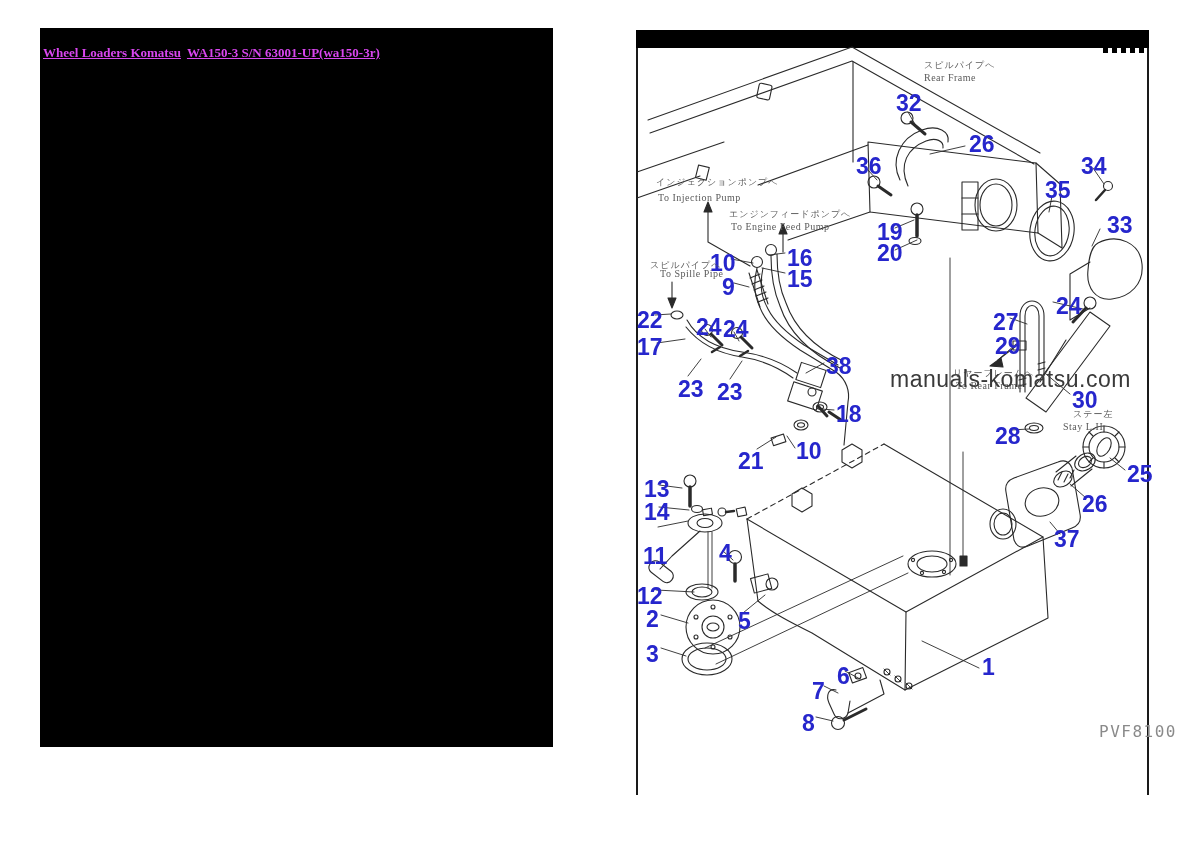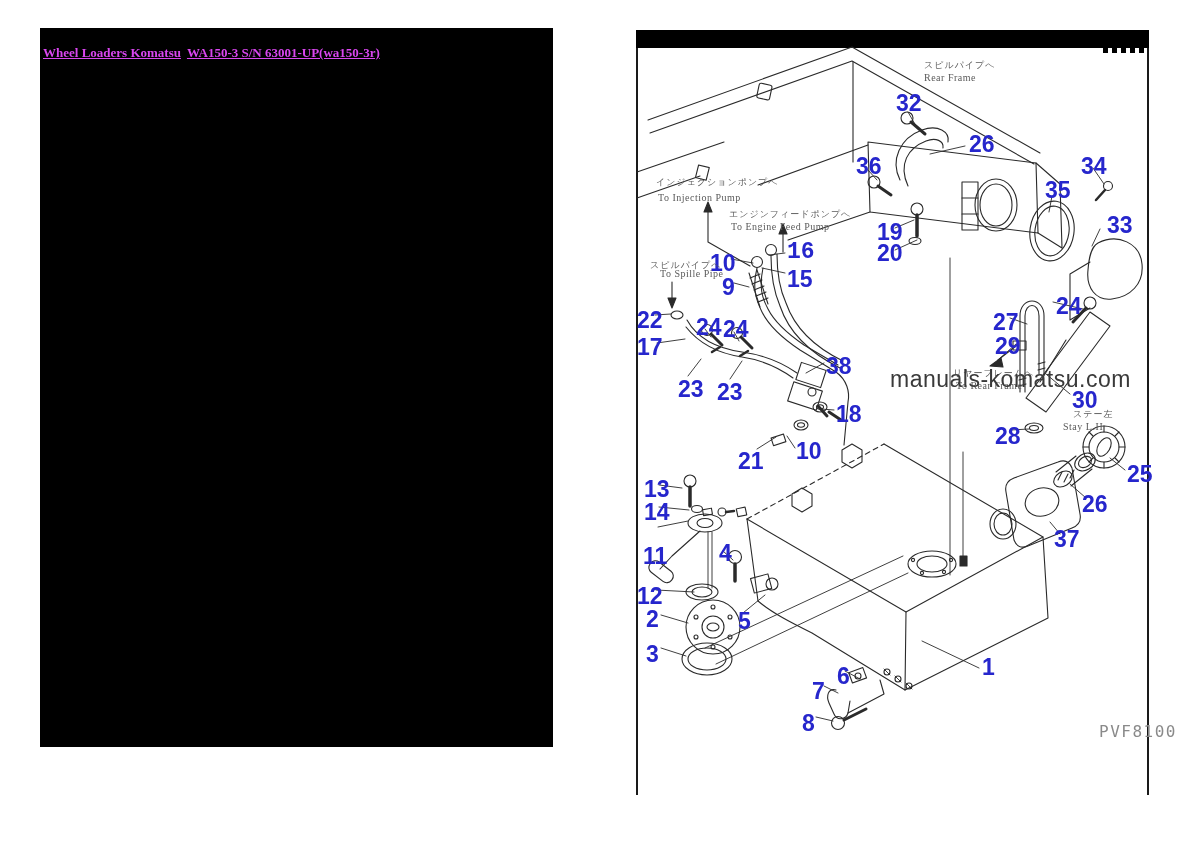--- a/index.html
+++ b/index.html
@@ -225,21 +225,21 @@
 
   <div id="callout-layer">
       <div class="callout" style="left: 260px; top: 64px;">32</div>
       <div class="callout" style="left: 333px; top: 105px;">26</div>
       <div class="callout" style="left: 220px; top: 127px;">36</div>
       <div class="callout" style="left: 445px; top: 127px;">34</div>
       <div class="callout" style="left: 409px; top: 151px;">35</div>
       <div class="callout" style="left: 459px; top: 186px; margin-left: 12px;">33</div>
       <div class="callout" style="left: 241px; top: 193px;">19</div>
       <div class="callout" style="left: 241px; top: 214px;">20</div>
-      <div class="callout" style="left: 151px; top: 213px; font-family: Liberation Mono, monospace;">16</div>
+      <div class="callout" style="left: 151px; top: 219px;">16</div>
       <div class="callout" style="left: 151px; top: 240px;">15</div>
       <div class="callout" style="left: 74px; top: 224px;">10</div>
       <div class="callout" style="left: 86px; top: 248px;">9</div>
       <div class="callout" style="left: 420px; top: 267px;">24</div>
       <div class="callout" style="left: 1px; top: 281px;">22</div>
       <div class="callout" style="left: 60px; top: 288px;">24</div>
       <div class="callout" style="left: 87px; top: 290px;">24</div>
       <div class="callout" style="left: 357px; top: 283px;">27</div>
       <div class="callout" style="left: 1px; top: 308px;">17</div>
       <div class="callout" style="left: 359px; top: 307px;">29</div>

